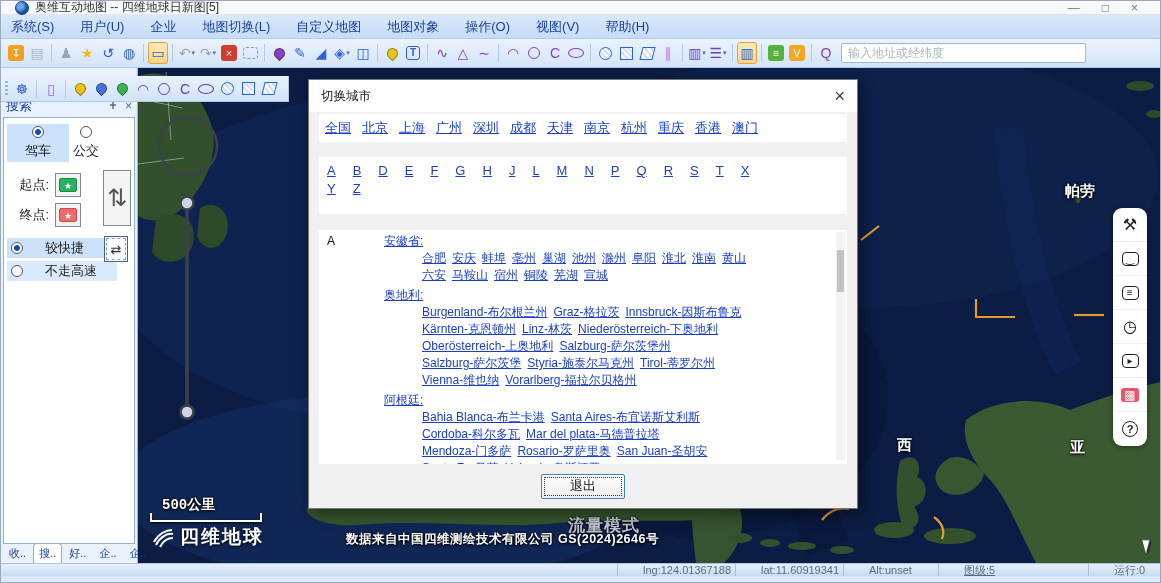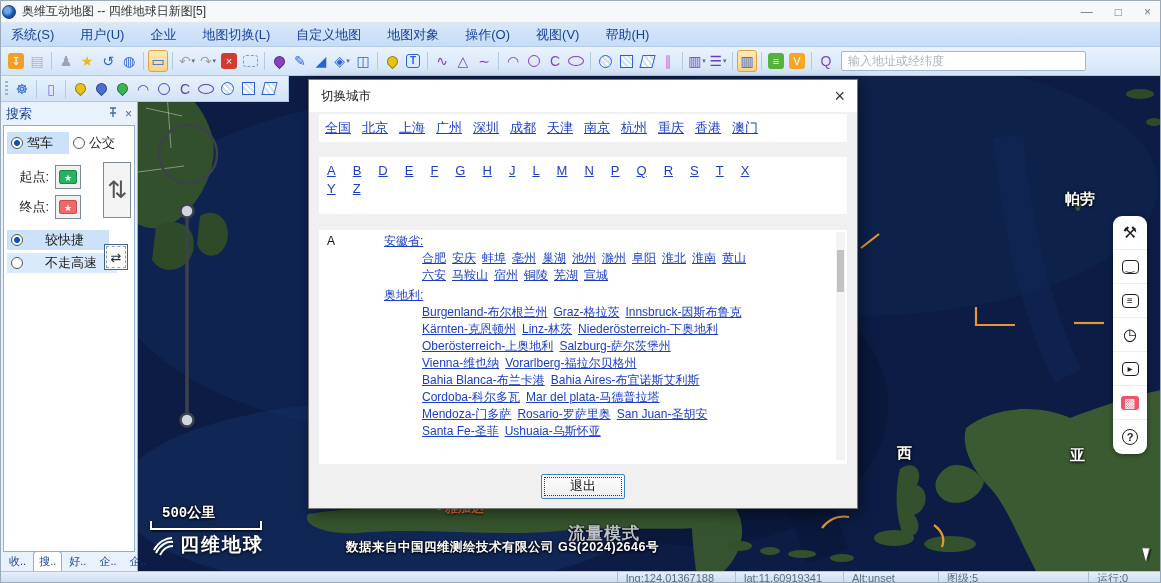--- a/index.html
+++ b/index.html
@@ -2,21 +2,21 @@
 <html><head>
 <meta charset="utf-8">
 <style>
   * { margin:0; padding:0; box-sizing:border-box; }
   html,body { width:1161px; height:583px; overflow:hidden;
     font-family:"Liberation Sans","DejaVu Sans",sans-serif; }
   #app { position:relative; width:1161px; height:583px; background:#dce8f8; overflow:hidden;
     border:1px solid #9ab; }
 
   
-  .titlebar { height:22px; background:#f7f8fa; display:flex; align-items:center; padding:0 1px;
+  .titlebar { height:14px; background:#f7f8fa; display:flex; align-items:center; padding:0 14px;
     font-size:12px; color:#333; border-bottom:1px solid #e3e6ea; }
   .app-logo { width:14px; height:14px; border-radius:50%;
     background:radial-gradient(circle at 35% 35%, #6fa8e8 0 25%, #1b5cb8 55%, #0d2f66 100%);
     border:1px solid #16407e; margin-right:6px; flex:none; }
   .title-text { flex:1; white-space:nowrap; overflow:hidden; }
   .win-controls { display:flex; gap:22px; padding-right:8px; color:#777; font-size:12px; }
   .win-controls span { cursor:default; }
 
   
   .menubar { height:24px; background:linear-gradient(#d9e8fb,#c6dcf7); display:flex; align-items:center;
@@ -61,21 +61,21 @@
   
   .sidebar { width:137px; flex:none; background:#e9f2fc; border-right:1px solid #9ab4d0;
     display:flex; flex-direction:column; padding-top:27px; position:relative; z-index:2; }
   .sb-header { height:21px; display:flex; align-items:center; padding:0 5px; font-size:13px;
     color:#17409a; }
   .sb-title { flex:1; }
   .sb-hbtn { color:#4a6b94; font-size:12px; margin-left:7px; cursor:default; }
   .sb-box { flex:1; margin:1px 2px 0 2px; background:#fff; border:1px solid #8fb0cf; padding:4px 3px;
     font-size:13px; color:#222; position:relative; }
   .mode-row { display:flex; margin:2px 0 8px 0; }
-  .mode-cell { display:flex; align-items:center; gap:4px; padding:2px 4px; }
+  .mode-cell { display:flex; align-items:center; gap:4px; padding:2px 4px;flex-direction:column; }
   .mode-cell.sel { background:#cbe2fa; width:62px; }
   .radio { width:12px; height:12px; border-radius:50%; border:1px solid #555; background:#fff;
     display:inline-block; flex:none; }
   .radio.checked { background:radial-gradient(circle,#0f4fc4 0 38%,#fff 45%); }
   .route-grid { display:flex; margin-bottom:8px; }
   .rg-left { flex:1; }
   .rg-row { display:flex; align-items:center; height:30px; }
   .rg-label { width:42px; text-align:right; margin-right:6px; font-size:13px; }
   .fold-btn { width:26px; height:24px; border:1px solid #7e8a96; background:#f1f1f1;
     display:flex; align-items:center; justify-content:center; }
@@ -152,21 +152,21 @@
   .scrollbar { position:absolute; right:2px; top:2px; width:9px; height:228px; background:#f3f3f3; }
   .scroll-thumb { position:absolute; top:18px; left:1px; width:7px; height:42px; background:#c2c2c2; }
   .dlg-footer { flex:1; display:flex; align-items:center; justify-content:center; }
   .exit-btn { width:84px; height:25px; background:linear-gradient(#fefefe,#ededed);
     border:1px solid #3f82c6; outline:1px dotted #333; outline-offset:-4px; font-size:13px; color:#111;
     border-radius:2px; }
 
   
   .statusbar { height:13px; background:linear-gradient(#e6eefb,#c9dbf3); border-top:1px solid #aec4e0;
     display:flex; align-items:center; font-size:11px; color:#5a6b80; }
-  .st-seg { border-left:1px solid #a8bdd6; height:100%; display:flex; align-items:center; padding-left:8px;
+  .st-seg { border-left:1px solid #a8bdd6; height:100%; display:flex; align-items:center; padding-left:25px;
     white-space:nowrap; }
   .st-spacer { flex:1; }
 </style>
 </head>
 <body>
 
 <div id="app">
 
   <div class="titlebar">
     <span class="app-logo"></span>
@@ -617,33 +617,42 @@
           </div>
           <div class="clist-row">
             <span class="clist-letter"></span>
             <span class="clist-cities">
               <a class="dlg-link">Oberösterreich-上奥地利</a>
               <a class="dlg-link">Salzburg-萨尔茨堡州</a>
             </span>
           </div>
           <div class="clist-row">
             <span class="clist-letter"></span>
+            <span class="clist-cities">
+              <a class="dlg-link">Salzburg-萨尔茨堡</a>
+              <a class="dlg-link">Styria-施泰尔马克州</a>
+              <a class="dlg-link">Tirol-蒂罗尔州</a>
+            </span>
           </div>
           <div class="clist-row">
             <span class="clist-letter"></span>
             <span class="clist-cities">
               <a class="dlg-link">Vienna-维也纳</a>
               <a class="dlg-link">Vorarlberg-福拉尔贝格州</a>
             </span>
           </div>
+          <div class="clist-row has-region">
+            <span class="clist-letter"></span>
+            <a class="dlg-link">阿根廷:</a>
+          </div>
           <div class="clist-row">
             <span class="clist-letter"></span>
             <span class="clist-cities">
               <a class="dlg-link">Bahia Blanca-布兰卡港</a>
-              <a class="dlg-link">Bahia Aires-布宜诺斯艾利斯</a>
+              <a class="dlg-link">Santa Aires-布宜诺斯艾利斯</a>
             </span>
           </div>
           <div class="clist-row">
             <span class="clist-letter"></span>
             <span class="clist-cities">
               <a class="dlg-link">Cordoba-科尔多瓦</a>
               <a class="dlg-link">Mar del plata-马德普拉塔</a>
             </span>
           </div>
           <div class="clist-row">

